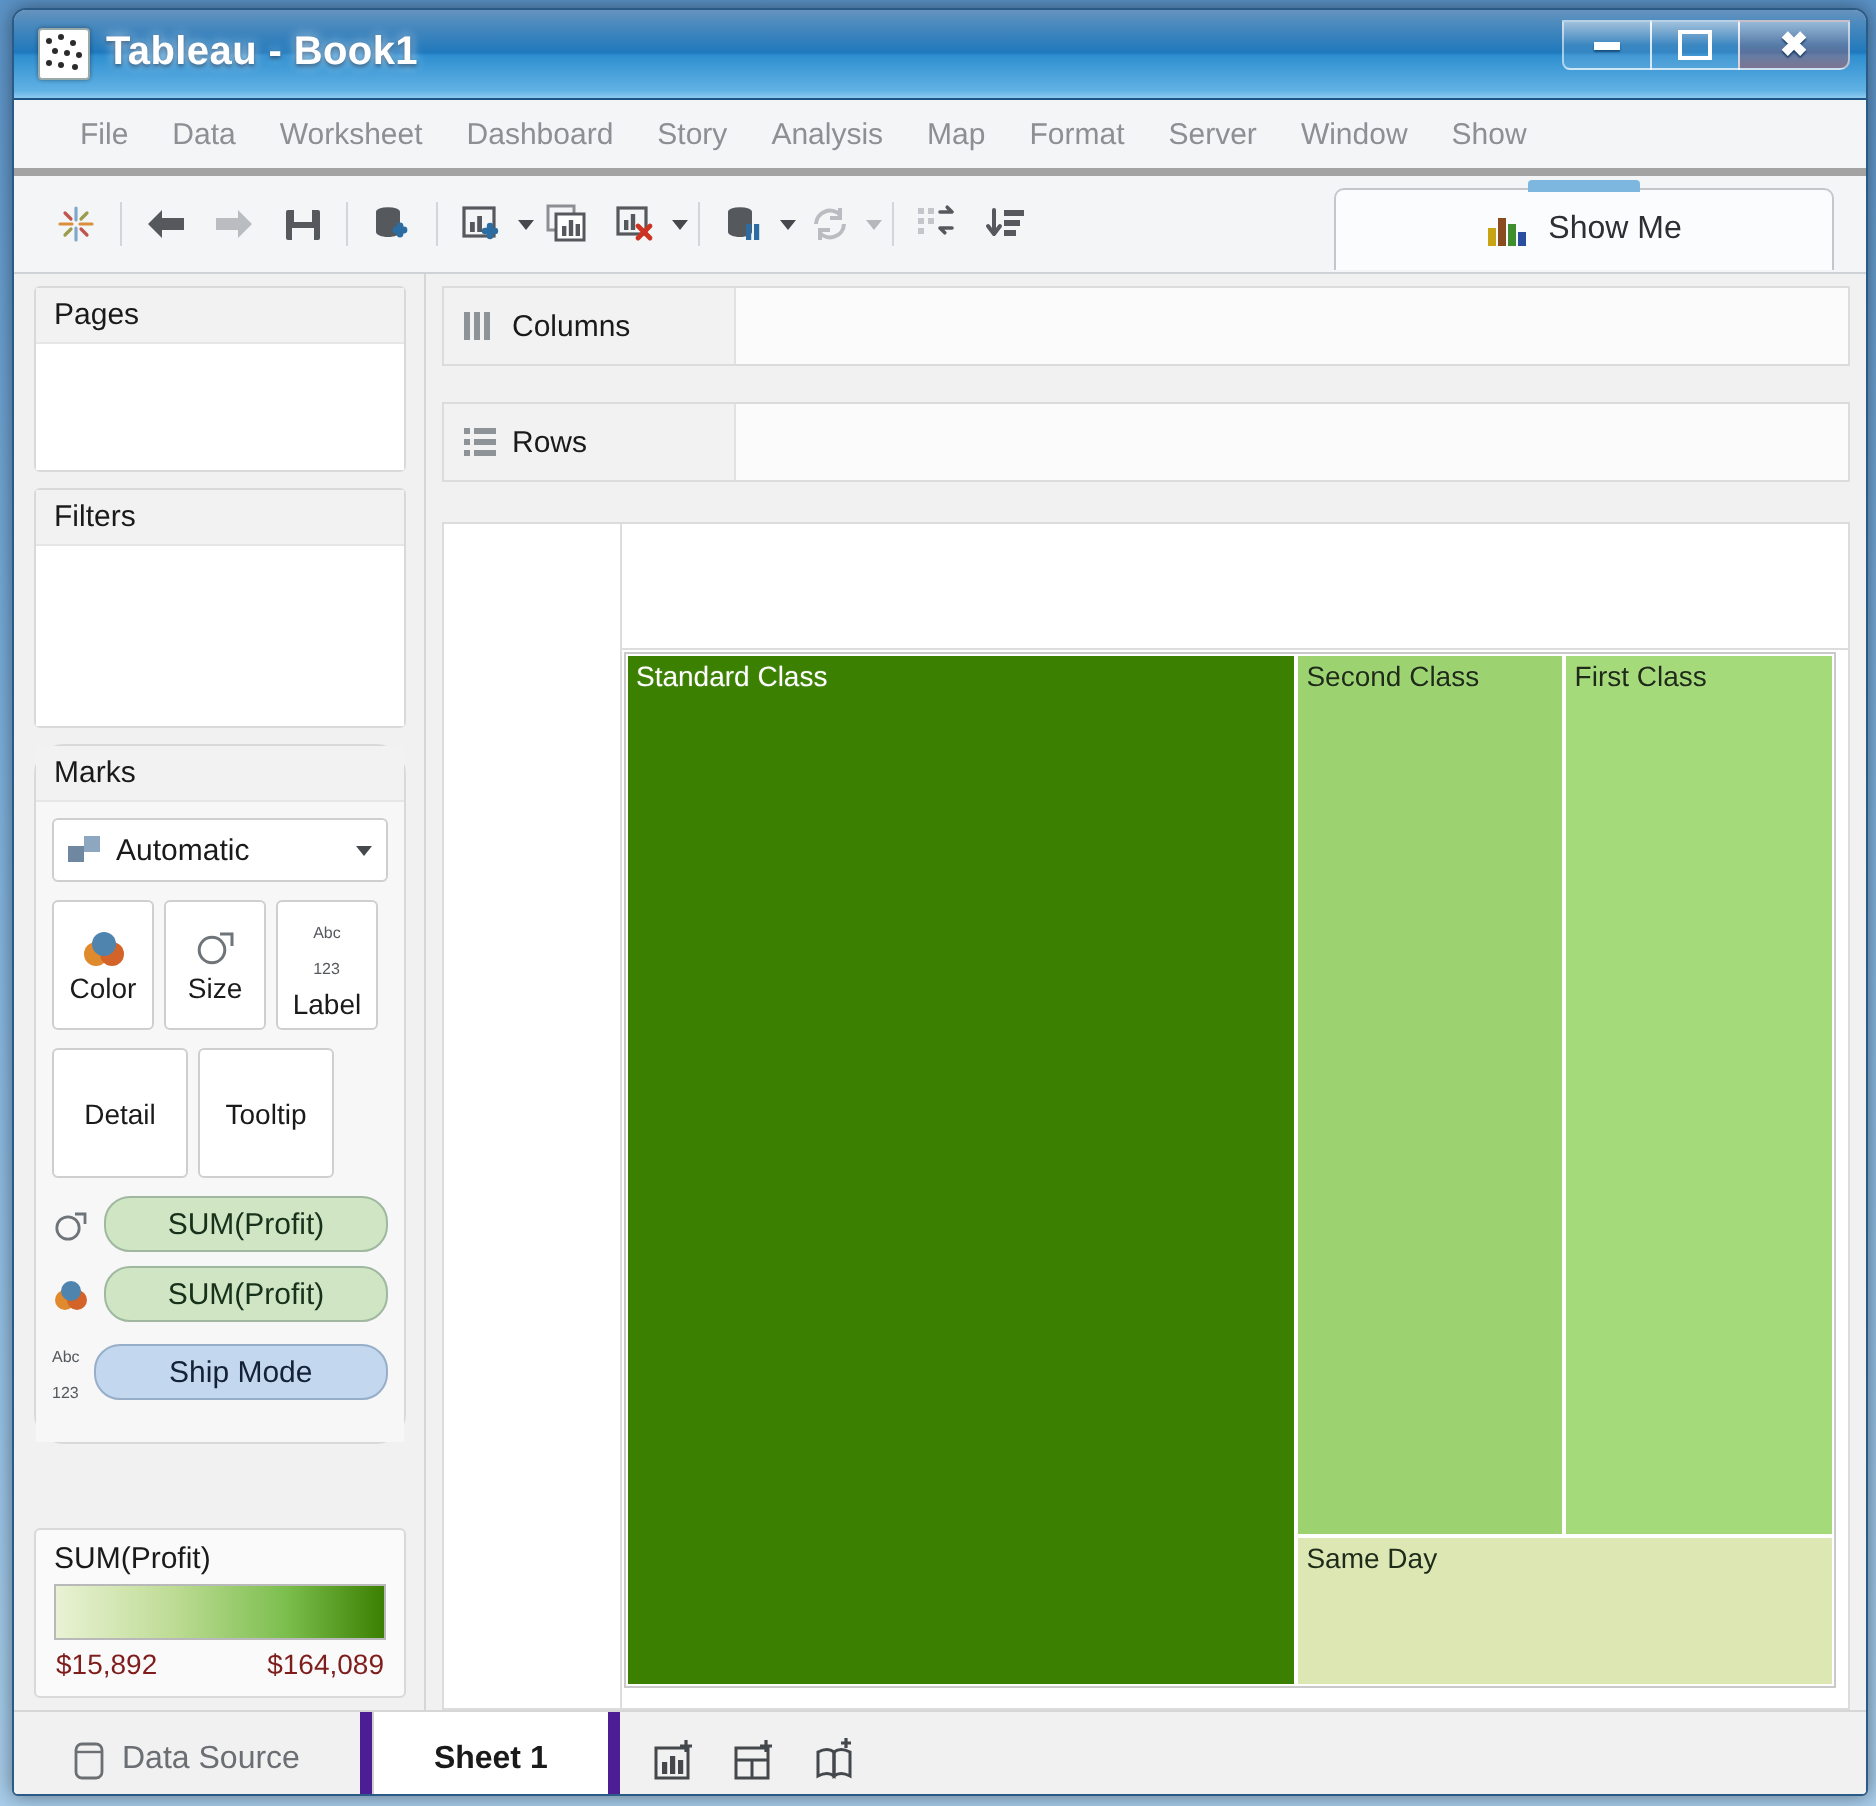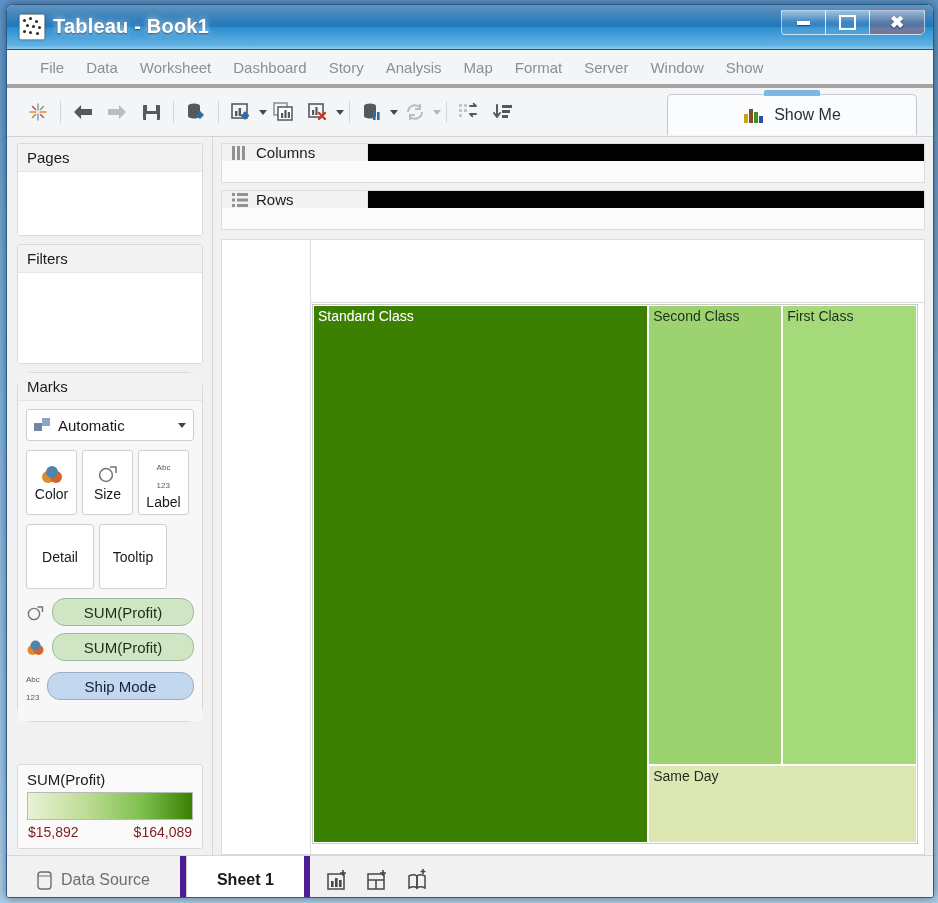--- a/index.html
+++ b/index.html
@@ -131,21 +131,21 @@
     background:#fafafa;border:1px solid #d9d9d9;border-radius:3px;box-sizing:border-box;
   }
   #legend .lg-title{font-size:15px;color:#1a1a1a;padding:6px 0 4px 9px;}
   #legend .lg-ramp{
     height:26px;margin:0 9px;border:1px solid #b9b9b9;
     background:linear-gradient(90deg,#e9f2d4 0%,#bfdc96 35%,#7cbf4e 70%,#3b8001 100%);
   }
   #legend .lg-vals{display:flex;justify-content:space-between;padding:4px 10px 8px 10px;font-size:14px;color:#7f1d1d;}
   
   #view{flex:1;background:#f1f1f1;padding:6px 8px 0 8px;box-sizing:border-box;display:flex;flex-direction:column;}
-  .enc-shelf{display:flex;height:38px;margin-bottom:7px;background:#000000;border:1px solid #dcdcdc;flex-direction:column;}
+  .enc-shelf{display:flex;height:38px;margin-bottom:18px;background:#22c55e;border:1px solid #dcdcdc;}
   .enc-label{
     width:146px;background:#f2f2f2;border-right:1px solid #e2e2e2;
     display:flex;align-items:center;gap:8px;padding-left:10px;box-sizing:border-box;
     font-size:15px;color:#1a1a1a;
   }
   .enc-drop{flex:1;background:#fbfbfb;}
   #canvas{
     flex:1;background:#fff;border:1px solid #dcdcdc;margin-top:2px;position:relative;overflow:hidden;
   }
   #canvas .rowhdr{position:absolute;left:0;top:0;bottom:0;width:88px;border-right:1px solid #ddd;}

